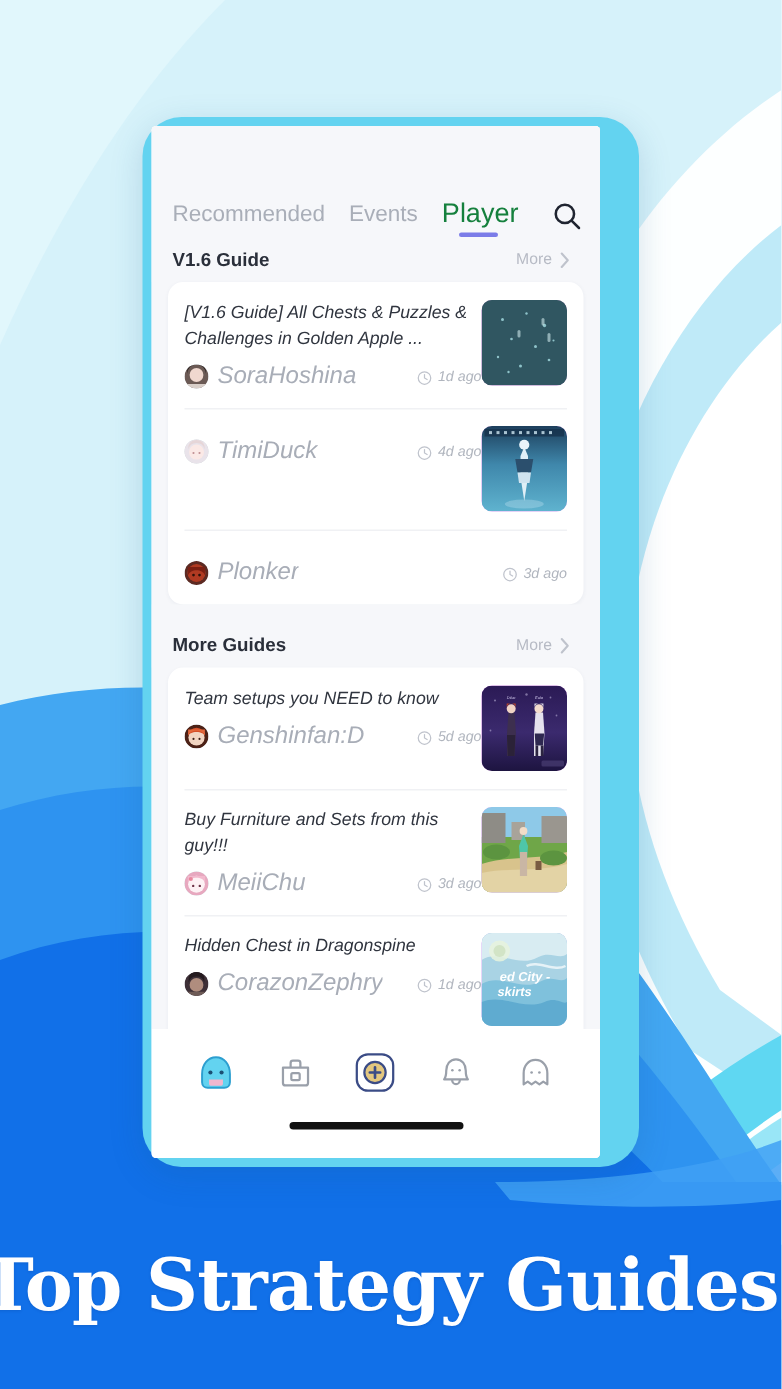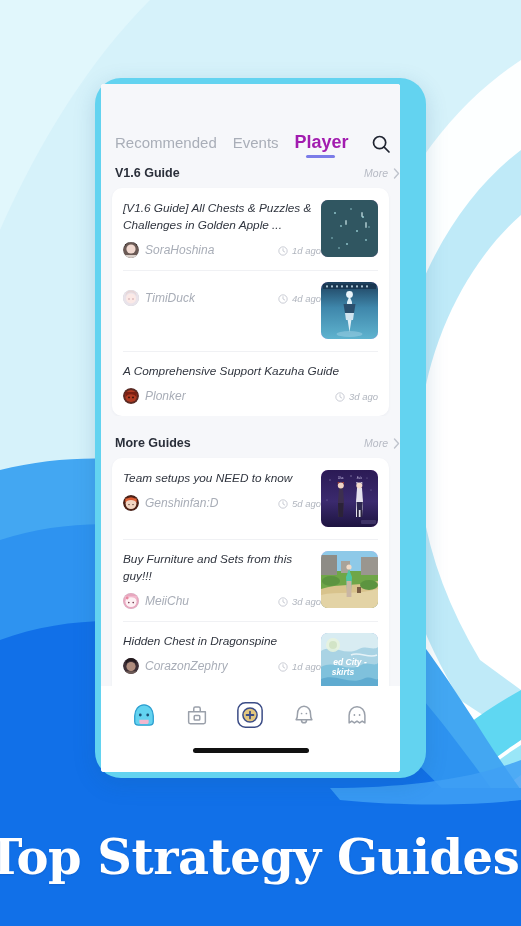--- a/index.html
+++ b/index.html
@@ -56,22 +56,22 @@
   .tab {
     position: relative;
     font-size: 15px;
     color: #A9AEB8;
     line-height: 20px;
     padding-bottom: 7px;
     cursor: pointer;
     white-space: nowrap;
   }
   .tab.active {
-    color: #a21caf;
-    font-weight: bold;
+    color: #15803d;
+    font-weight: normal;
     font-size: 18px;
     line-height: 21px;
   }
   .tab.active .underline {
     position: absolute;
     left: 11px; right: 14px; bottom: 2px;
     height: 3px;
     background: #7B7CE8;
     border-radius: 2px;
   }
@@ -81,36 +81,35 @@
     width: 20px; height: 20px;
     cursor: pointer;
     flex: 0 0 auto;
   }
 
   
   .section-head {
     display: flex;
     align-items: center;
     justify-content: space-between;
-    padding: 6px 0 8px 14px;
+    padding: 6px 20px 8px 14px;
     background: #F6F7FA;
   }
   .section-title {
     font-size: 12.5px;
     font-weight: bold;
     color: #2A2F3A;
   }
   .section-more {
     display: flex;
     align-items: flex-end;
     gap: 5px;
     color: #B6BAC4;
     font-size: 10.5px;
     cursor: pointer;
-    font-style: italic;
   }
   .chev { width: 7px; height: 11px; }
 
   
   .card {
     margin: 0 11px;
     background: #fff;
     border-radius: 10px;
     box-shadow: 0 1px 3px rgba(30,60,100,.05);
     overflow: hidden;
@@ -152,21 +151,21 @@
   }
   .avatar {
     width: 16px; height: 16px;
     border-radius: 50%;
     flex: 0 0 auto;
     background: #cfd2d8;
     overflow: hidden;
     position: relative;
   }
   .author-name {
-    font-size: 12px;
+    font-size: 16px;
     color: #A8ADB7;
     white-space: nowrap;
     overflow: hidden;
     text-overflow: ellipsis;
   }
   .time {
     display: flex;
     align-items: flex-end;
     gap: 4px;
     font-size: 9.5px;
@@ -403,21 +402,20 @@
               <path d="M28.5 14 L31 20 L31 34 L28.5 50 L26 34 L26 20 Z" fill="#dfeff7"></path>
               <circle cx="28.5" cy="12.5" r="3.4" fill="#eaf4fa"></circle>
               <path d="M22.5 22 L34.5 22 L33 31 L24 31 Z" fill="#2b4f6d"></path>
               <path d="M24 31 L33 31 L32 38 L25 38 Z" fill="#cfe3ef"></path>
             </svg>
           </div>
         </div>
 
         <div class="row">
           <div class="row-main">
-            <div class="row-title">A Comprehensive Support Kazuha Guide</div>
             <div class="row-meta">
               <div class="author">
                 <span class="avatar">
                   <svg viewBox="0 0 16 16" width="16" height="16">
                     <circle cx="8" cy="8" r="8" fill="#5d2a22"></circle>
                     <circle cx="8" cy="8" r="6" fill="#b03a22"></circle>
                     <path d="M2.4 9.5 C 4 5 12 5 13.6 9.5 L 13.6 4 L 2.4 4 Z" fill="#7b1f12"></path>
                     <circle cx="6" cy="9.4" r="0.9" fill="#2d1109"></circle>
                     <circle cx="10" cy="9.4" r="0.9" fill="#2d1109"></circle>
                   </svg>

